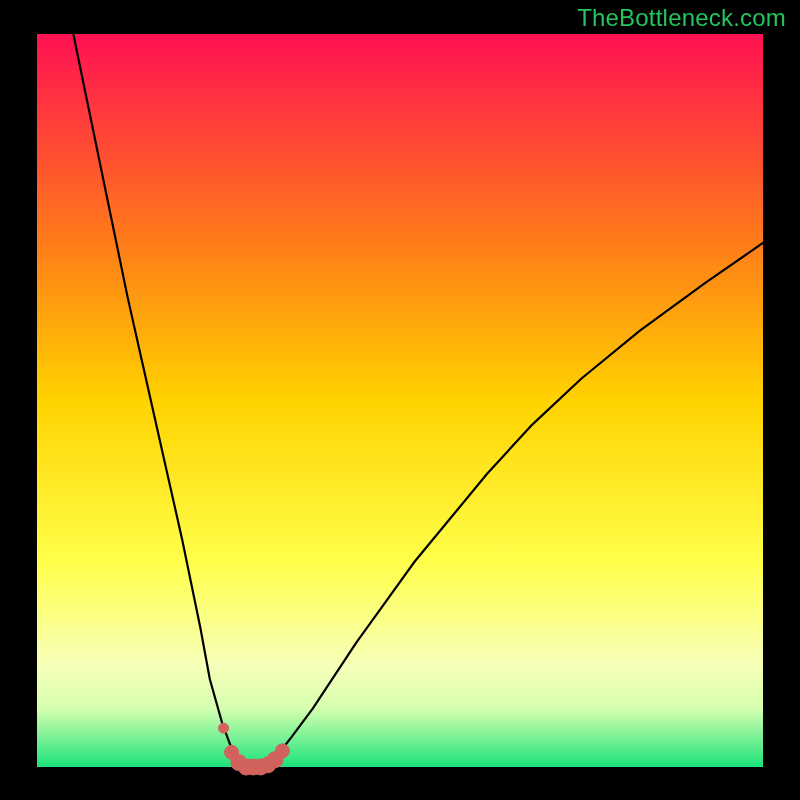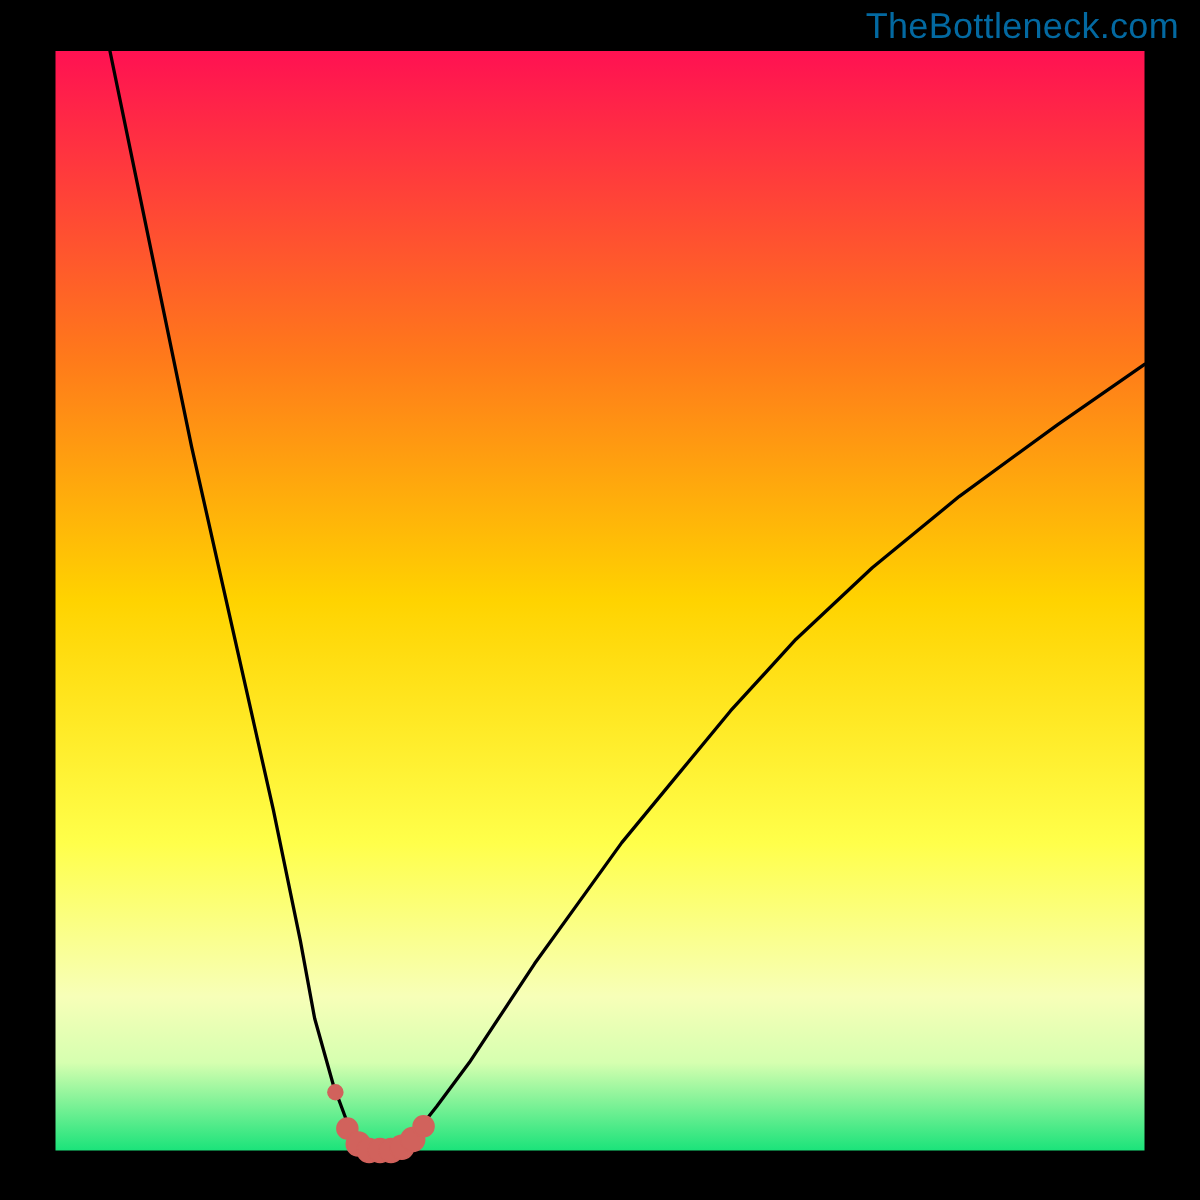--- a/index.html
+++ b/index.html
@@ -14,21 +14,21 @@
   .frame {
     position: relative;
     width: 800px;
     height: 800px;
     background: #000000;
   }
   .watermark {
     position: absolute;
     top: 4px;
     right: 14px;
-    color: #0369a1;
+    color: #22c55e;
     font-size: 24px;
     font-weight: 500;
     letter-spacing: 0.2px;
     z-index: 50;
   }
   svg.chart {
     position: absolute;
     left: 0;
     top: 0;
     width: 800px;

